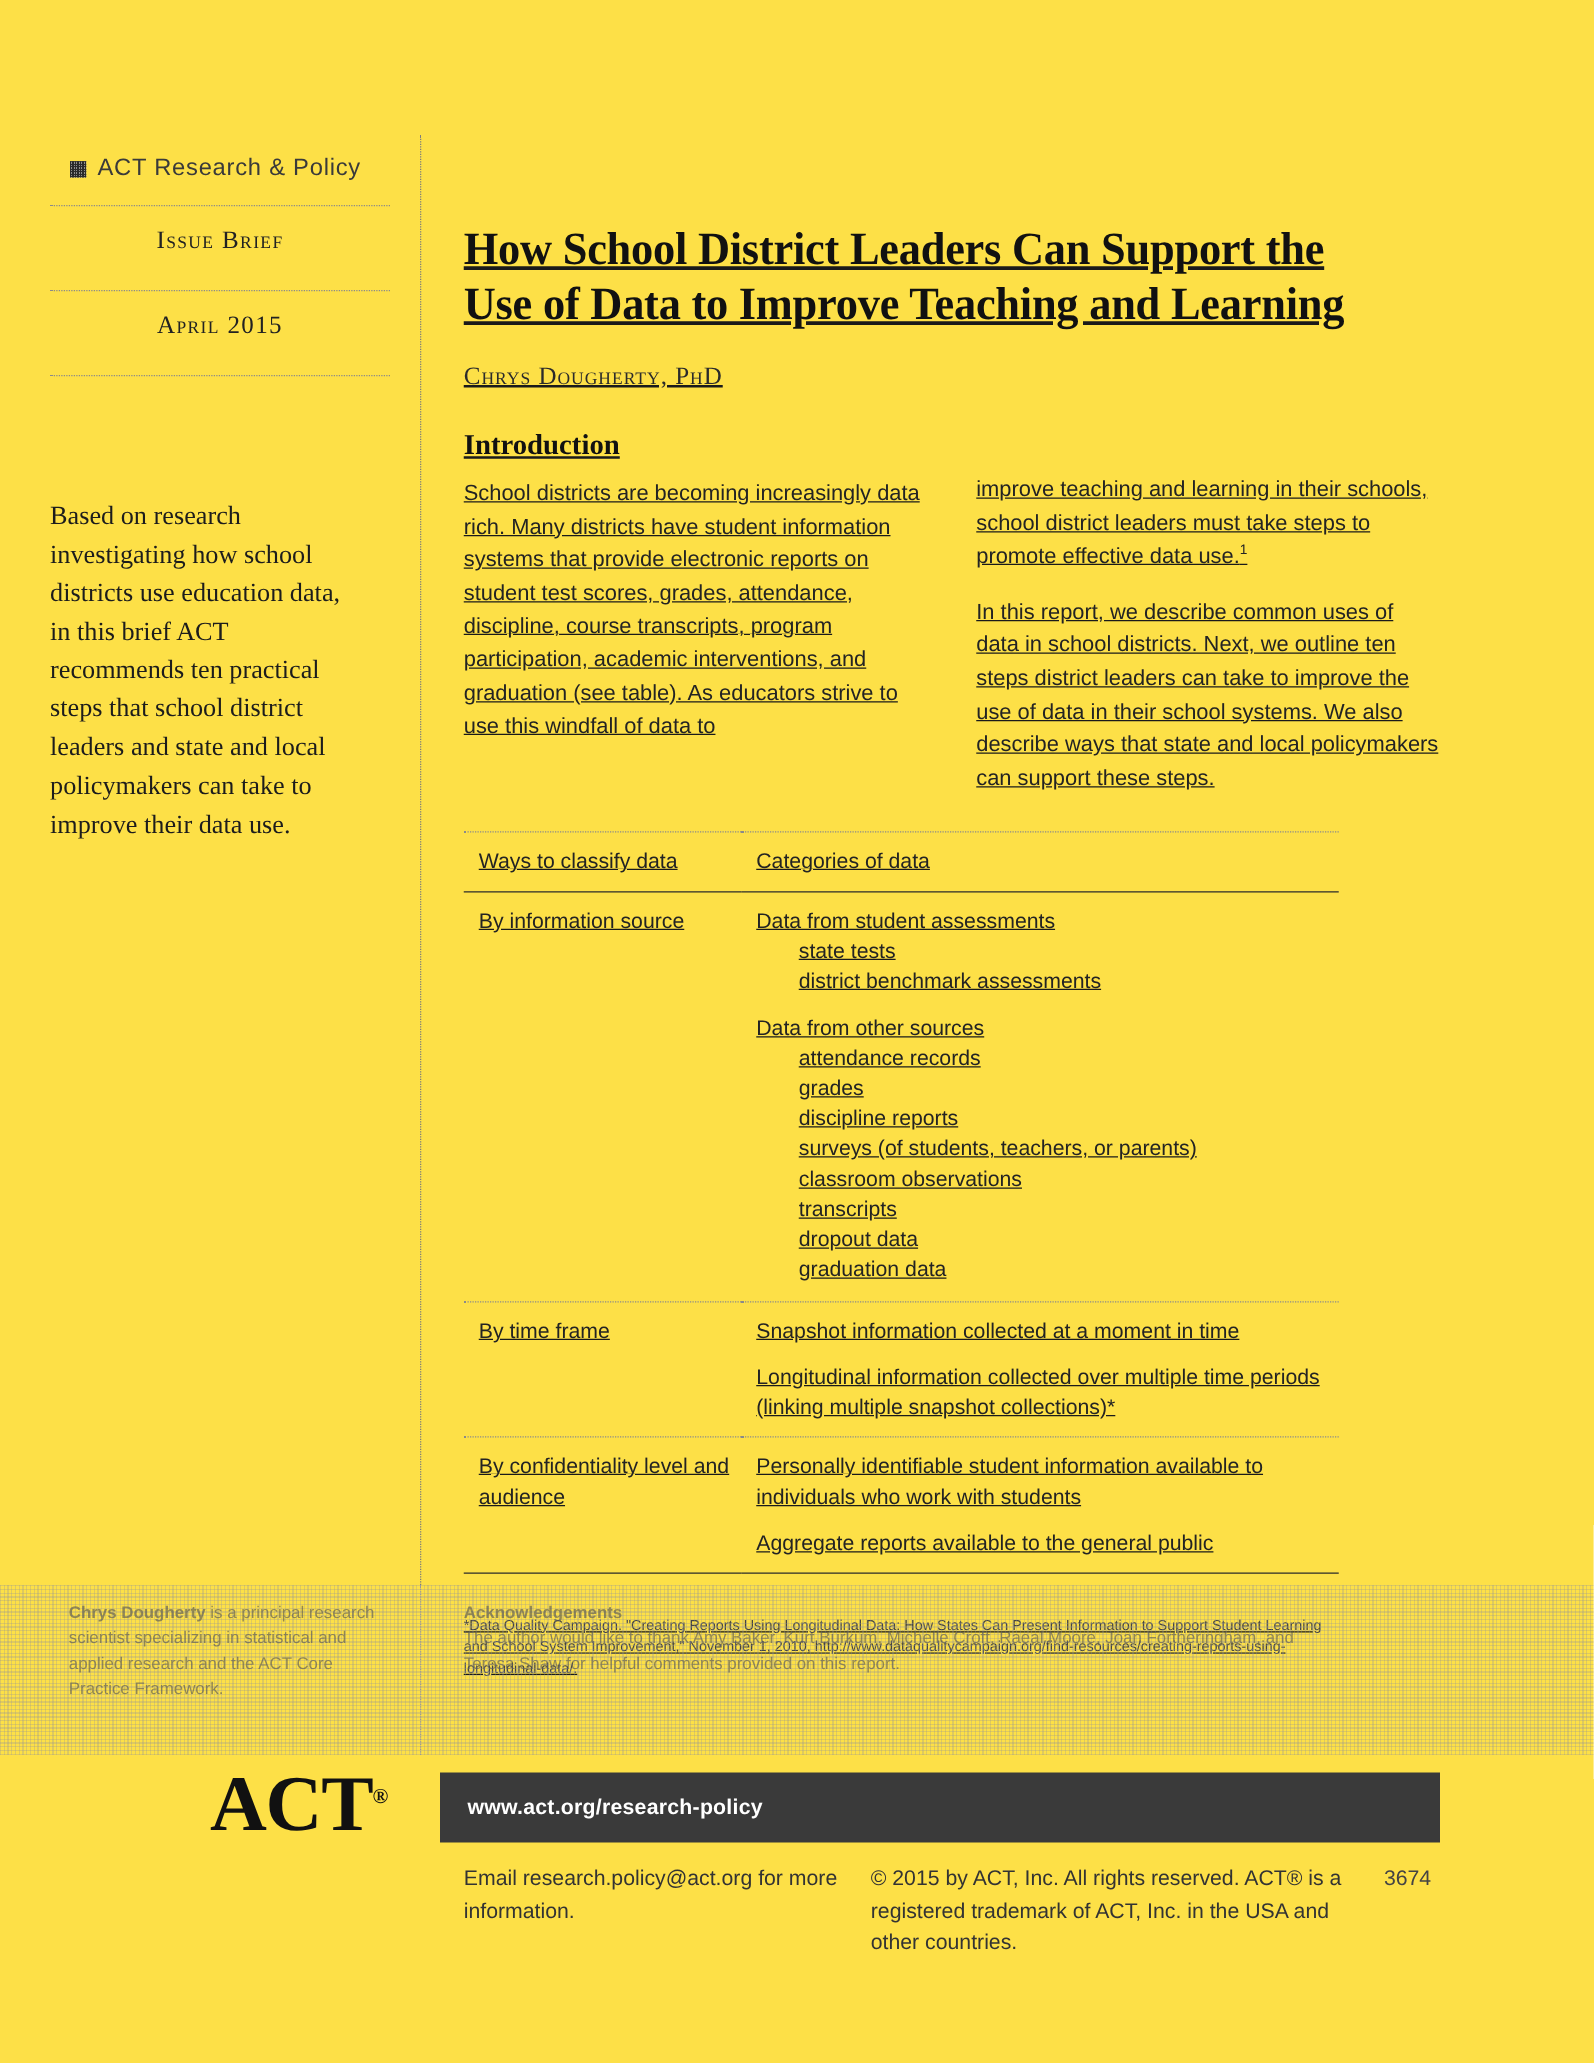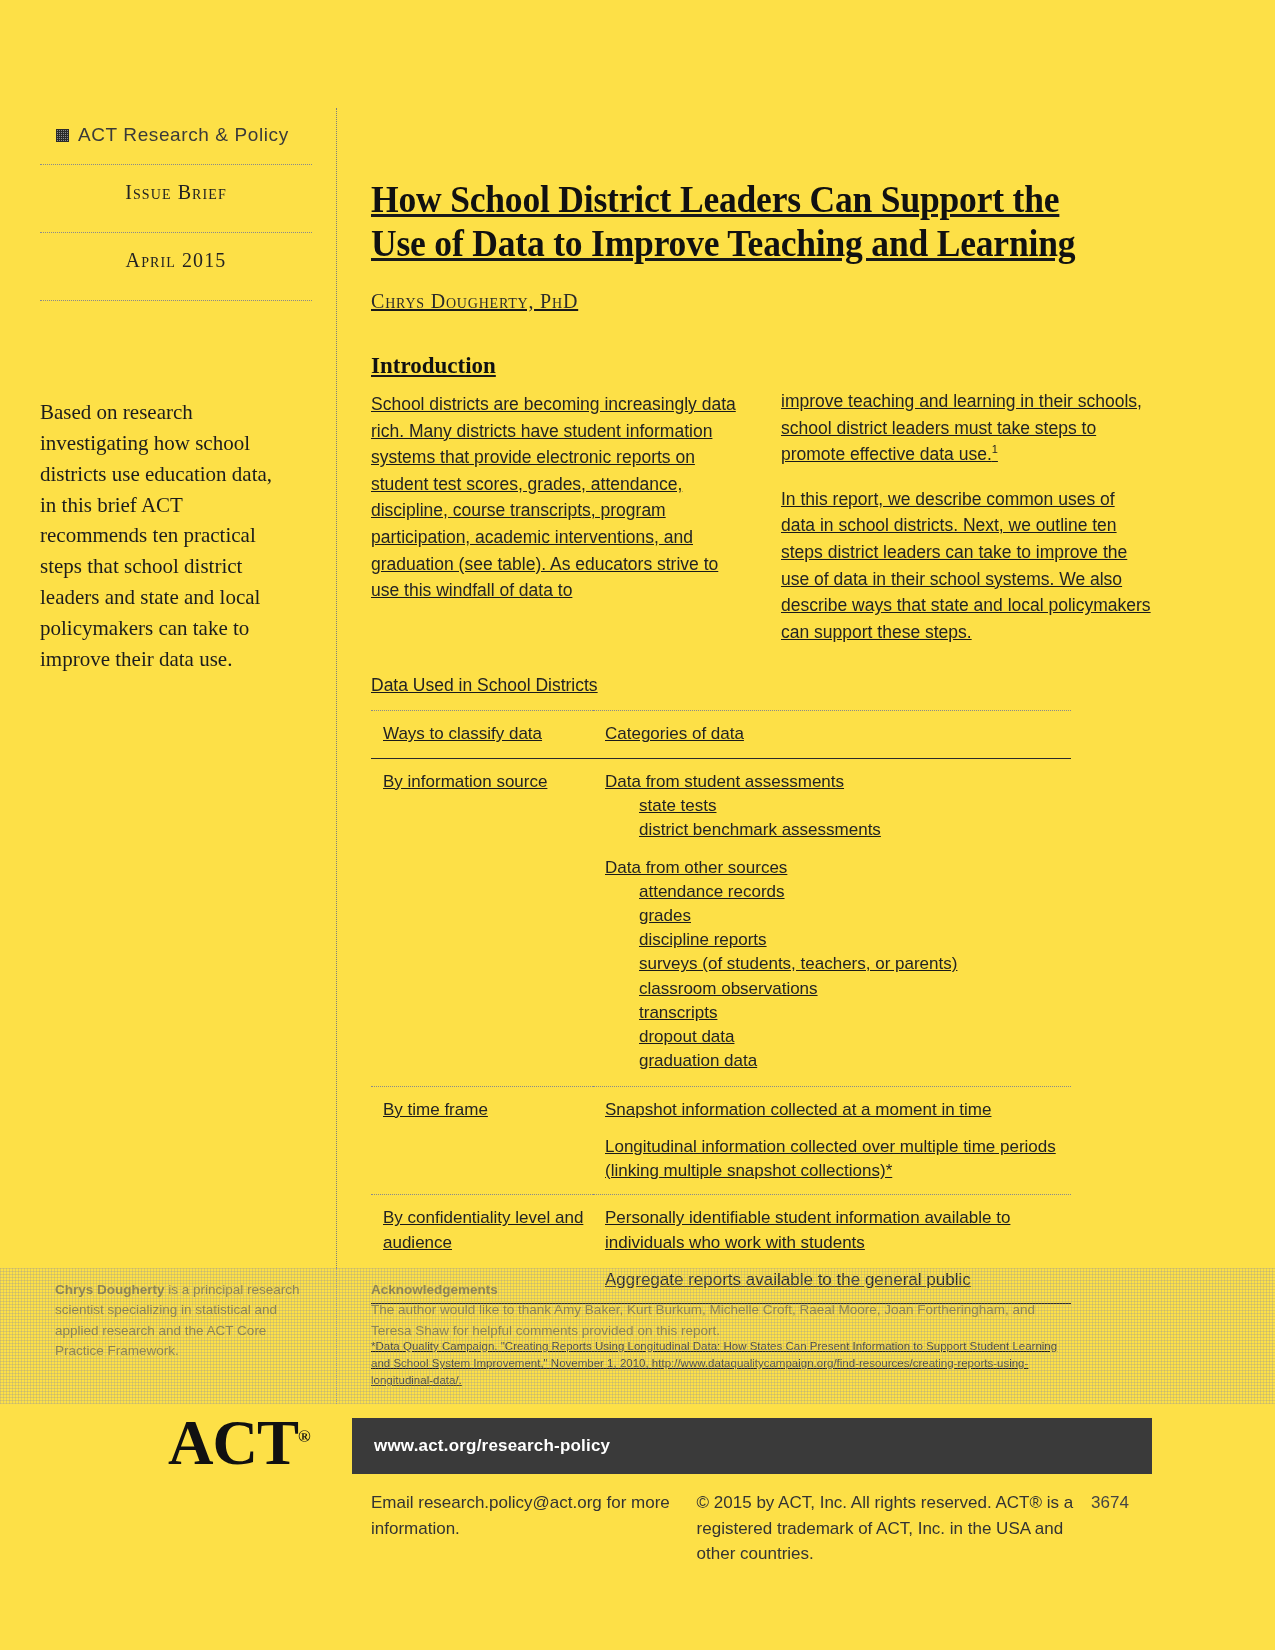--- a/index.html
+++ b/index.html
@@ -112,21 +112,21 @@
     font-size: 20px;
     letter-spacing: 0.8px;
     color: #2b2b2b;
     margin-top: 24px;
   }
 
   
   .cols {
     display: flex;
     gap: 38px;
-    margin-top: 40px;
+    margin-top: 30px;
   }
   .col {
     width: 372px;
   }
   .section-head {
     font-family: "Liberation Serif", serif;
     font-weight: 700;
     font-size: 23px;
     color: #111;
     margin: 0 0 12px 0;
@@ -277,21 +277,21 @@
     top: 1490px;
     width: 790px;
     font-size: 17px;
     line-height: 1.5;
     color: #333;
     font-weight: 300;
     display: flex;
   }
   .fm-a { width: 326px; }
   .fm-b { width: 395px; }
-  .fm-c { width: 70px; text-align: left; color: #444; }
+  .fm-c { width: 70px; text-align: center; color: #444; }
 </style>
 </head>
 <body>
 
 <div class="page">
 
   <div class="vrule"></div>
 
   <aside class="sidebar">
     <div class="brand">
@@ -317,21 +317,20 @@
         <p>School districts are becoming increasingly data rich. Many districts have student information systems that provide electronic reports on student test scores, grades, attendance, discipline, course transcripts, program participation, academic interventions, and graduation (see table). As educators strive to use this windfall of data to</p>
       </div>
       <div class="col">
         <div class="spacer-head"></div>
         <p><span>improve teaching and learning in their schools, school district leaders must take steps to promote effective data use.</span><sup>1</sup></p>
         <p>In this report, we describe common uses of data in school districts. Next, we outline ten steps district leaders can take to improve the use of data in their school systems. We also describe ways that state and local policymakers can support these steps.</p>
       </div>
     </div>
 
     <div class="table-wrap">
-      <div class="table-caption">Data Used in School Districts</div>
 
       <table class="datatab">
         <colgroup>
             <col class="c1">
             <col class="c2">
           </colgroup>
         <thead>
           <tr class="tab-head-row">
             <th class="tab-top">Ways to classify data</th>
             <th class="tab-top">Categories of data</th>

